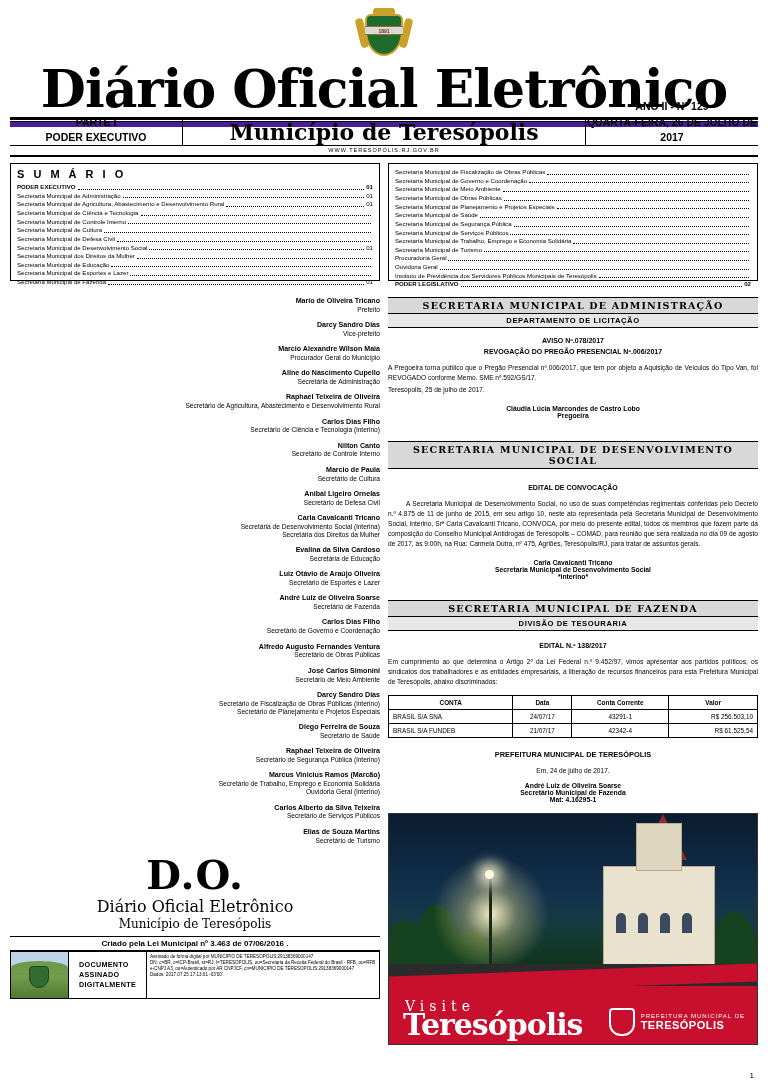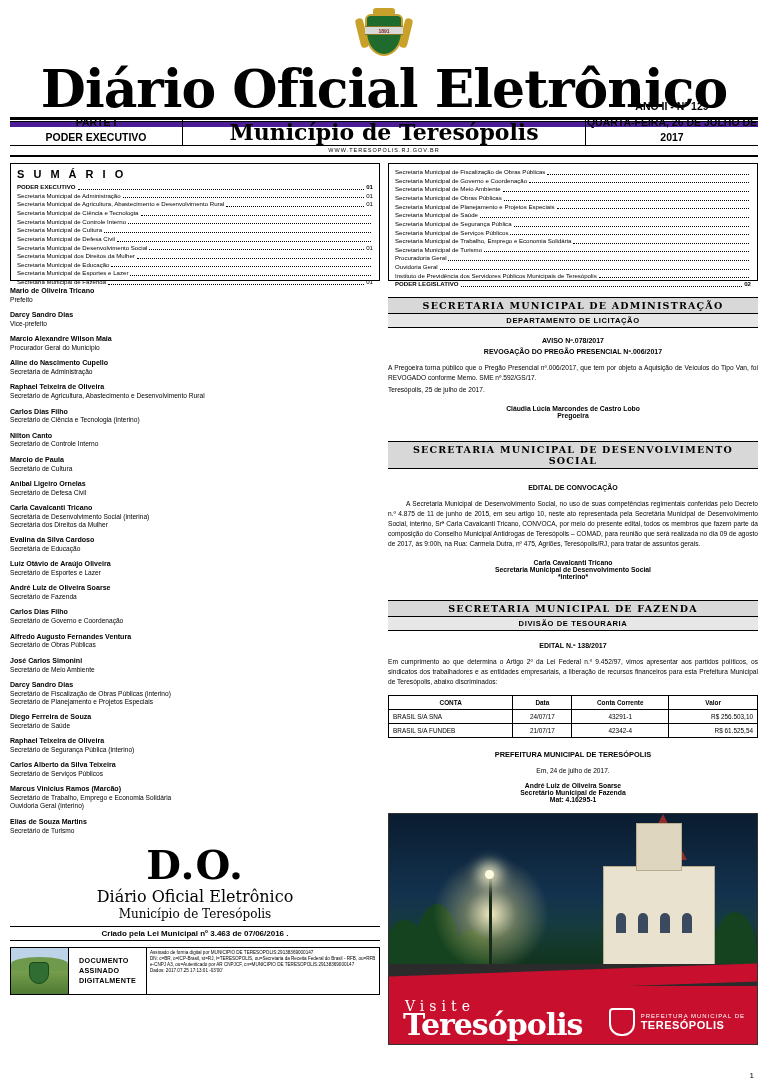--- a/index.html
+++ b/index.html
@@ -95,41 +95,41 @@
   .sum-line .lbl { flex:0 0 auto; }
   .sum-line .dots {
     flex:1 1 auto; border-bottom:1px dotted #000; margin:0 2px 2px 2px; height:1px;
   }
   .sum-line .pg { flex:0 0 auto; }
   .sum-bold { font-weight:bold; }
 
   .right-sum { border:1px solid #000; padding:4px 6px 5px 6px; height:118px; }
 
   
-  .officials { text-align:left; }
+  .officials { text-align:right; margin-top:10px; }
   .off { margin-bottom:7px; }
   .off .name { font-size:7.1px; font-weight:bold; line-height:1.25; }
   .off .role { font-size:6.6px; line-height:1.25; }
 
   
   .do-block { text-align:center; margin-top:10px; }
   .do-big {
     font-family:"DejaVu Serif", serif; font-weight:bold; font-size:40px; line-height:1;
     letter-spacing:1px;
   }
   .do-sub1 { font-family:"DejaVu Serif", serif; font-size:16px; margin-top:2px; }
   .do-sub2 { font-family:"DejaVu Serif", serif; font-size:12px; margin-top:1px; }
   .do-law {
     font-size:8px; font-weight:bold; border-top:1px solid #000; border-bottom:1px solid #000;
     margin-top:5px; padding:2px 0;
   }
 
   
   .sig-box {
-    margin-top:6px; border:1px solid #000; display:flex; align-items:stretch;
+    border:1px solid #000; display:flex; align-items:stretch;
     height:48px;
   }
   .sig-photo {
     width:58px; border-right:1px solid #000;
     background:linear-gradient(#9fbf6a 0%, #7ba24f 45%, #4e7a33 100%);
     position:relative;
   }
   .sig-photo .sky { position:absolute; left:0; top:0; right:0; height:16px; background:#bcd3e8; }
   .sig-photo .hill { position:absolute; left:0; top:9px; right:0; height:14px; background:#6f9a4b; border-radius:50% 50% 0 0; }
   .sig-photo .badge {
@@ -504,26 +504,26 @@
           </div>
           <div class="off">
             <div class="name">Diego Ferreira de Souza</div>
             <div class="role">Secretário de Saúde</div>
           </div>
           <div class="off">
             <div class="name">Raphael Teixeira de Oliveira</div>
             <div class="role">Secretário de Segurança Pública (interino)</div>
           </div>
           <div class="off">
+            <div class="name">Marcus Vinicius Ramos (Marcão)</div>
+            <div class="role">Secretário de Trabalho, Emprego e Economia Solidária<br>Ouvidoria Geral (interino)</div>
+          </div>
+          <div class="off">
             <div class="name">Carlos Alberto da Silva Teixeira</div>
             <div class="role">Secretário de Serviços Públicos</div>
-          </div>
-          <div class="off">
-            <div class="name">Marcus Vinicius Ramos (Marcão)</div>
-            <div class="role">Secretário de Trabalho, Emprego e Economia Solidária<br>Ouvidoria Geral (interino)</div>
           </div>
           <div class="off">
             <div class="name">Elias de Souza Martins</div>
             <div class="role">Secretário de Turismo</div>
           </div>
         </div>
 
       <div class="do-block">
         <div class="do-big">D.O.</div>
         <div class="do-sub1">Diário Oficial Eletrônico</div>

